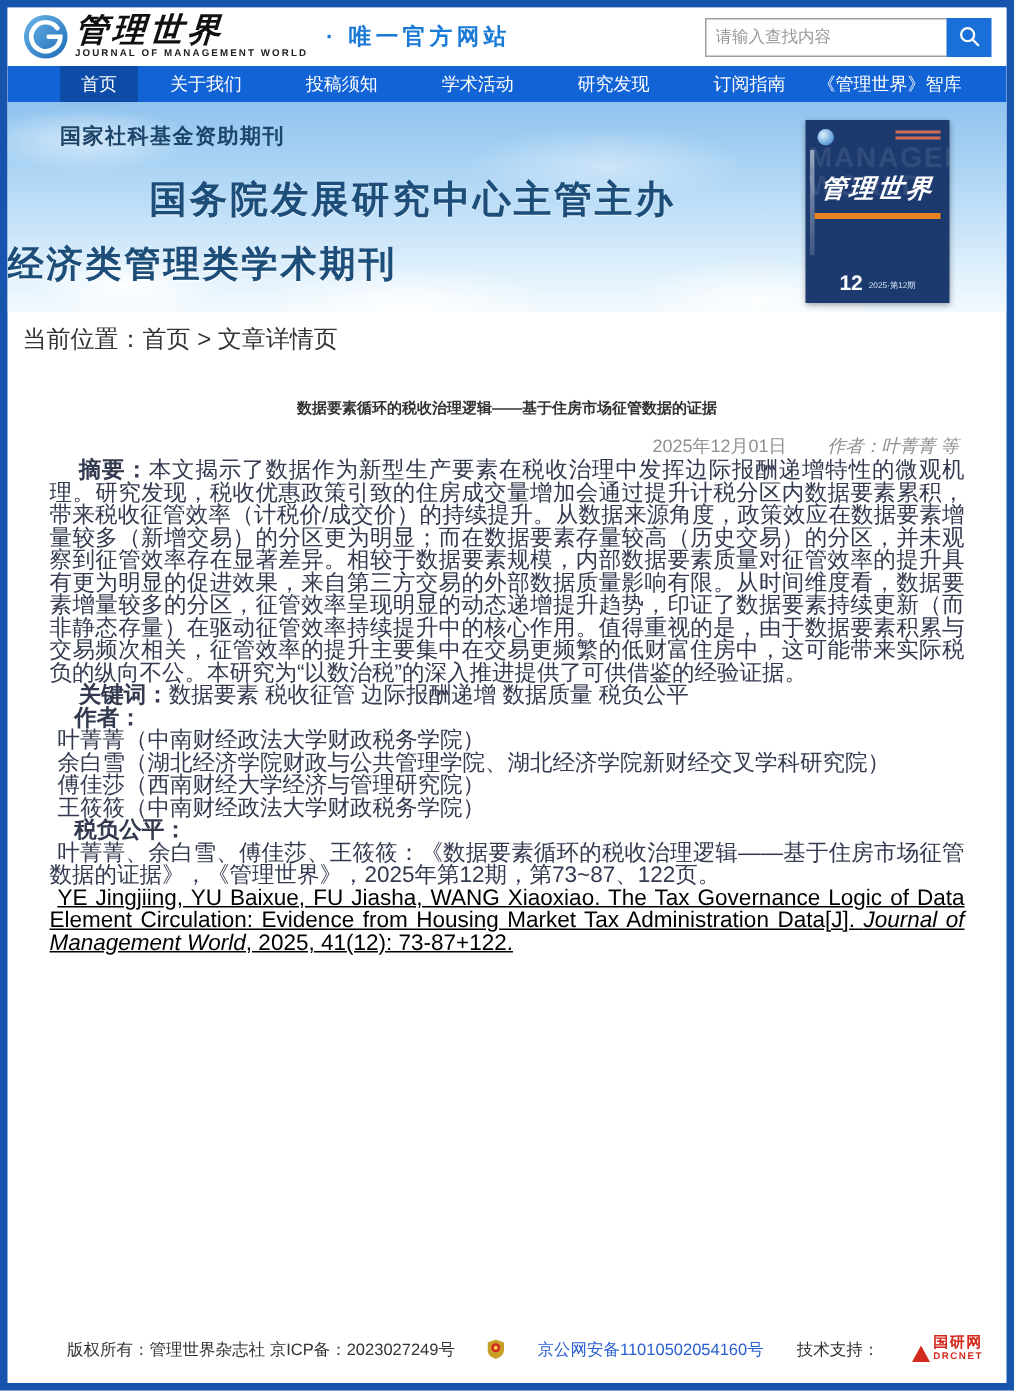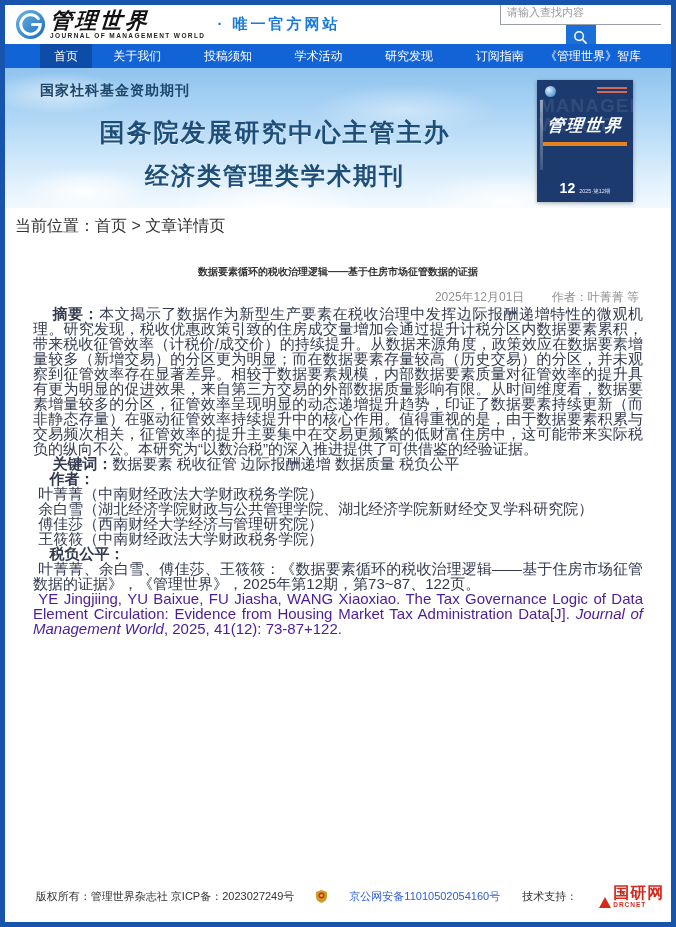--- a/index.html
+++ b/index.html
@@ -7,42 +7,42 @@
   .page{box-sizing:border-box;width:676px;height:927px;border:5px solid #1754ad;background:#fff;display:flex;flex-direction:column;overflow:hidden;}
 
   
   .header{height:39px;display:flex;align-items:center;padding:0 10px;background:#fff;flex:0 0 auto;}
   .logo{display:flex;align-items:center;cursor:pointer;}
   .logo-icon{width:31px;height:31px;margin-right:4px;}
   .logo-textcol{display:flex;flex-direction:column;line-height:1;}
   .logo-cn{font-family:"DejaVu Serif",serif;font-style:italic;font-weight:bold;font-size:22px;color:#111;letter-spacing:3px;transform:skewX(-4deg);}
   .logo-en{font-size:6.5px;color:#222;letter-spacing:1.4px;margin-top:2px;font-weight:bold;}
   .tagline{margin-left:12px;color:#1b7ad6;font-size:15px;font-weight:bold;letter-spacing:3px;}
-  .search{margin-left:auto;display:flex;align-items:center;flex-direction:column;}
+  .search{margin-left:auto;display:flex;align-items:center;}
   .search input{width:148px;height:24px;border:1px solid #9aa0a6;border-right:none;font-size:11px;padding:0 6px;color:#333;outline:none;}
   .search input::placeholder{color:#999;}
   .search-btn{width:30px;height:26px;background:#1a6fd8;border:none;display:flex;align-items:center;justify-content:center;cursor:pointer;}
 
   
   .nav{height:24px;background:#1263d6;display:flex;align-items:stretch;padding:0 30px 0 35px;flex:0 0 auto;}
   .nav-item{flex:1;display:flex;align-items:center;justify-content:center;color:#fff;font-size:12px;cursor:pointer;white-space:nowrap;}
   .nav-item.active{background:#0d4da8;flex:0 0 52px;}
 
   
   .banner{position:relative;height:140px;flex:0 0 auto;overflow:hidden;
     background:
       radial-gradient(90px 34px at 12% 88%, rgba(255,255,255,.95) 0%, rgba(255,255,255,0) 70%),
       radial-gradient(150px 45px at 40% 100%, rgba(255,255,255,.9) 0%, rgba(255,255,255,0) 70%),
       radial-gradient(120px 40px at 75% 95%, rgba(255,255,255,.85) 0%, rgba(255,255,255,0) 70%),
       radial-gradient(100px 30px at 8% 18%, rgba(255,255,255,.55) 0%, rgba(255,255,255,0) 70%),
       radial-gradient(130px 36px at 60% 30%, rgba(255,255,255,.4) 0%, rgba(255,255,255,0) 70%),
       linear-gradient(180deg,#8fc3ee 0%,#b4d9f6 40%,#dff0fc 80%,#f2f9fe 100%);}
   .banner-badge{position:absolute;left:35px;top:14px;font-size:14px;font-weight:bold;color:#1d4569;letter-spacing:1px;}
   .banner-t1{position:absolute;top:48px;left:0;width:540px;text-align:center;font-size:25px;font-weight:bold;color:#1d4e79;letter-spacing:2px;text-shadow:0 1px 1px rgba(255,255,255,.6);}
-  .banner-t2{position:absolute;top:92px;left:0;width:540px;text-align:center;font-size:24px;font-weight:bold;color:#1d4e79;letter-spacing:2px;text-shadow:0 1px 1px rgba(255,255,255,.6);}
+  .banner-t2{position:absolute;top:92px;left:0;width:540px;text-align:left;font-size:24px;font-weight:bold;color:#1d4e79;letter-spacing:2px;text-shadow:0 1px 1px rgba(255,255,255,.6);}
 
   
   .cover{position:absolute;top:12px;right:38px;width:96px;height:122px;background:#1d3a6e;box-shadow:0 1px 4px rgba(0,0,0,.35);overflow:hidden;}
   .cover-bgtext{position:absolute;top:16px;left:2px;font-size:19px;font-weight:bold;color:rgba(255,255,255,.09);line-height:19px;letter-spacing:1px;white-space:pre-line;}
   .cover-dot{position:absolute;top:6px;left:8px;width:11px;height:11px;border-radius:50%;background:radial-gradient(circle at 35% 35%,#dff0ff,#5a9ad8 70%,#2d5c9e);}
   .cover-topright{position:absolute;top:7px;right:6px;width:30px;}
   .cover-topright div{height:2px;margin-bottom:2px;background:rgba(255,120,80,.8);}
   .cover-title{position:absolute;top:34px;left:0;width:100%;text-align:center;font-family:"DejaVu Serif",serif;font-style:italic;font-weight:bold;font-size:17px;color:#fff;letter-spacing:2px;transform:skewX(-6deg);}
   .cover-bar{position:absolute;top:62px;left:6px;right:6px;height:4px;background:#e8821e;}
   .cover-spine{position:absolute;top:20px;left:3px;width:3px;height:70px;background:linear-gradient(rgba(255,255,255,.5),rgba(255,255,255,.15));}
@@ -52,39 +52,39 @@
 
   
   .breadcrumb{padding:8px 0 4px 10px;font-size:16px;color:#333;flex:0 0 auto;}
   .breadcrumb span{color:#333;}
   .crumb-link{cursor:pointer;}
 
   
   .article{flex:1 1 auto;padding:0 28px;color:#333a4f;}
   .art-title{text-align:center;font-size:10px;font-weight:bold;color:#333;margin:24px 0 10px;}
   .art-meta{text-align:right;font-size:12px;color:#8f8f8f;padding-right:4px;}
-  .art-meta .meta-author{margin-left:24px;}
+  .art-meta .meta-author{margin-left:24px;font-style:italic;}
   .article p{margin:0;font-size:15px;line-height:15px;text-align:justify;}
   .p-abstract{margin-top:10px;text-indent:1.3em;}
   .p-keywords{margin-top:8px;text-indent:1.3em;}
   .p-label{margin-top:54px;text-indent:1.1em;font-weight:bold;}
   .p-pub-label{margin-top:28px;text-indent:1.1em;font-weight:bold;}
   .p-author{margin-top:7px;text-indent:0.35em;line-height:26px;}
   .p-cite-cn{margin-top:4px;text-indent:0.35em;}
-  .p-cite-en{margin-top:12px;text-indent:0.35em;line-height:24px;font-size:13px;color:#4c1d95;}
+  .p-cite-en{margin-top:12px;text-indent:0.35em;line-height:24px;font-size:13px;color:#000000;text-decoration:underline;}
   .p-cite-en .journal-italic{font-style:italic;}
   b{font-weight:bold;}
 
   
   .footer{flex:0 0 auto;display:flex;align-items:center;justify-content:center;gap:22px;font-size:11px;color:#333;padding:10px 0 14px;margin-left:24px;}
   .police-link{color:#2a5fd0;cursor:pointer;text-decoration:none;}
   .drc-logo{display:inline-flex;align-items:flex-end;gap:2px;cursor:pointer;}
   .drc-mark{width:0;height:0;border-left:6px solid transparent;border-right:6px solid transparent;border-bottom:11px solid #d42a1e;}
   .drc-textcol{display:flex;flex-direction:column;line-height:1;}
-  .drc-cn{font-size:16px;font-weight:bold;color:#d42a1e;letter-spacing:1px;}
+  .drc-cn{font-size:10px;font-weight:bold;color:#d42a1e;letter-spacing:1px;}
   .drc-en{font-size:6.5px;font-weight:bold;color:#d42a1e;letter-spacing:1px;margin-top:1px;}
 </style>
 </head>
 <body>
 
 <div class="page">
 
   <div class="header">
     <div class="logo">
       <svg class="logo-icon" viewBox="0 0 32 32">

